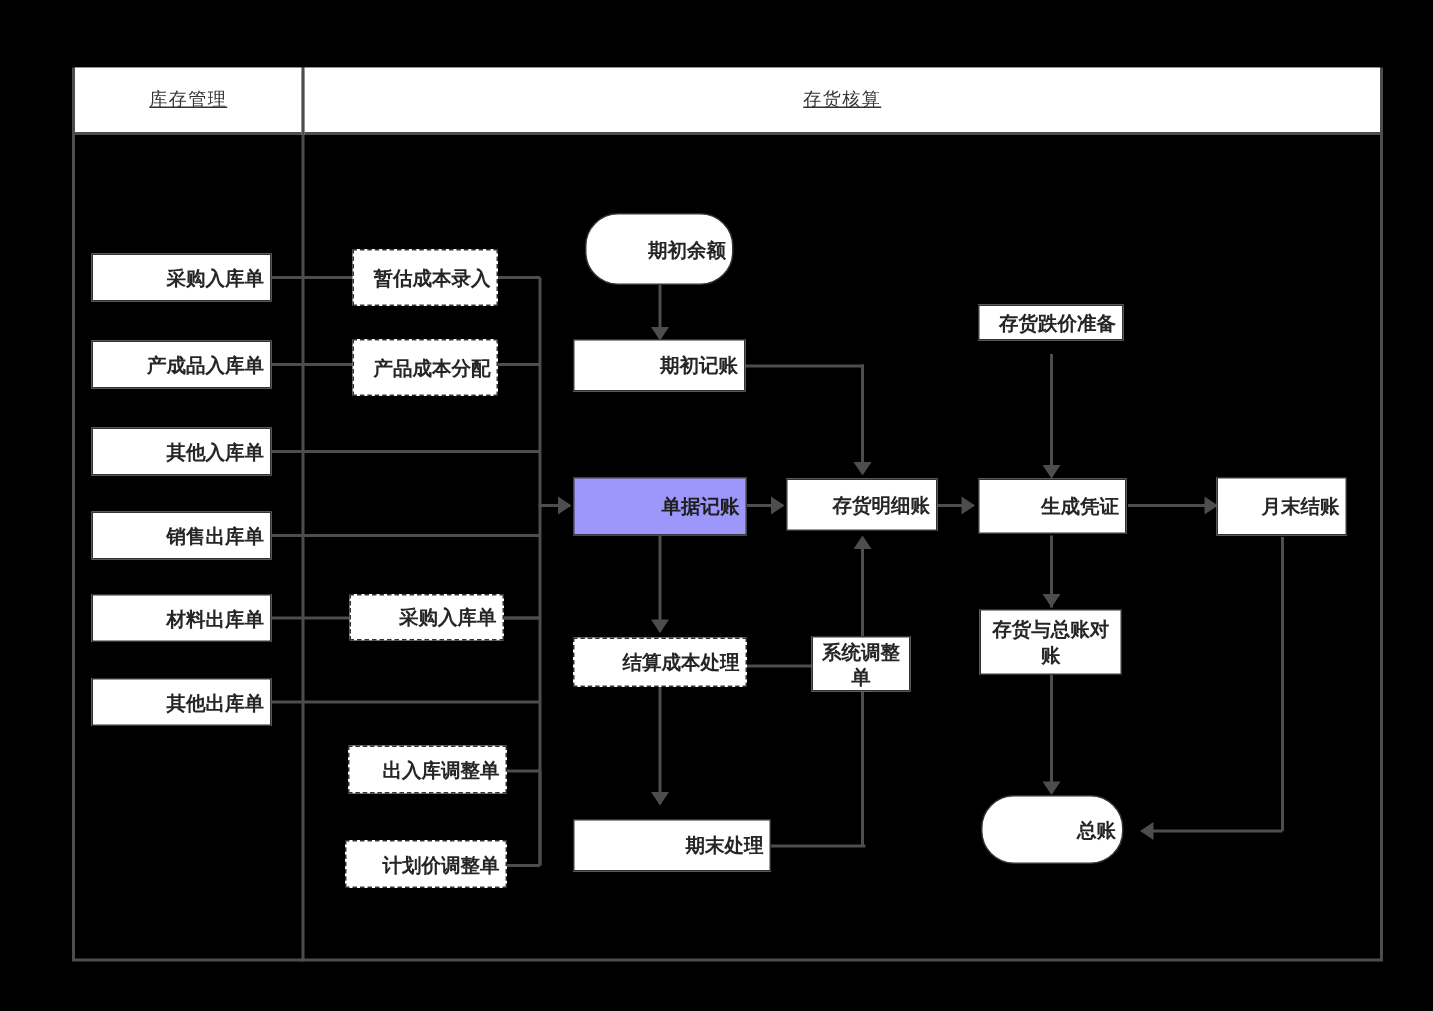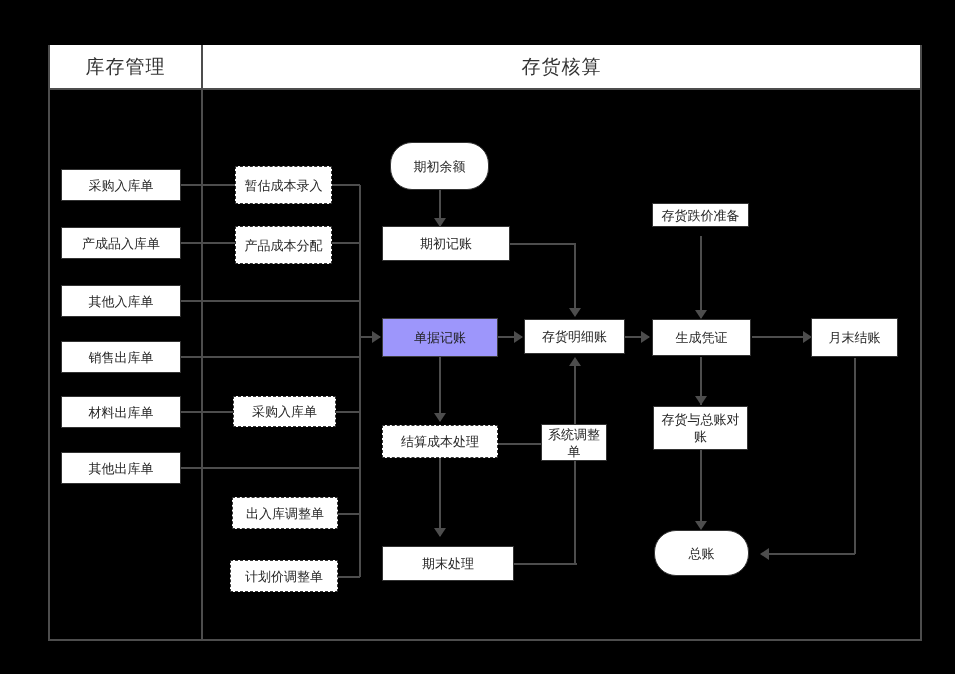--- a/index.html
+++ b/index.html
@@ -41,41 +41,43 @@
     position: absolute;
     top: 45px;
     height: 45px;
     background: #ffffff;
     border-bottom: 2px solid #4d4d4d;
     box-sizing: border-box;
     display: flex;
     align-items: center;
     justify-content: center;
     color: #333333;
-    font-size: 19px;
+    font-size: 12px;
     letter-spacing: 1px;
+    text-decoration: underline;
   }
   .lane-header.left  { left: 50px;  width: 151px; }
   .lane-header.right { left: 203px; width: 717px; }
 
   
   .node {
     position: absolute;
     box-sizing: border-box;
     background: #ffffff;
     color: #262626;
     display: flex;
     align-items: center;
-    justify-content: center;
+    justify-content: flex-end;
     text-align: center;
     font-size: 13px;
     line-height: 17px;
     padding: 2px 4px;
     border: 1.6px solid #333333;
     z-index: 5;
+    font-weight: bold;
   }
   .node.dashed {
     border: 1.6px dashed #333333;
   }
   .node.rounded {
     border-radius: 22px;
   }
   .node.accent {
     background: #9d96fb;
     border-color: #3d3d3d;
@@ -223,21 +225,21 @@
   <div class="node dashed" style="left:232px; top:497px; width:106px; height:32px;">
     <span>出入库调整单</span>
   </div>
   <div class="node dashed" style="left:230px; top:560px; width:108px; height:32px;">
     <span>计划价调整单</span>
   </div>
 
   <div class="node rounded" style="left:390px; top:142px; width:99px; height:48px;">
     <span>期初余额</span>
   </div>
-  <div class="node" style="left:382px; top:226px; width:128px; height:35px;">
+  <div class="node" style="left:382px; top:226px; width:115px; height:35px;">
     <span>期初记账</span>
   </div>
   <div class="node accent" style="left:382px; top:318px; width:116px; height:39px;">
     <span>单据记账</span>
   </div>
   <div class="node" style="left:524px; top:319px; width:101px; height:35px;">
     <span>存货明细账</span>
   </div>
   <div class="node dashed" style="left:382px; top:425px; width:116px; height:33px;">
     <span>结算成本处理</span>

